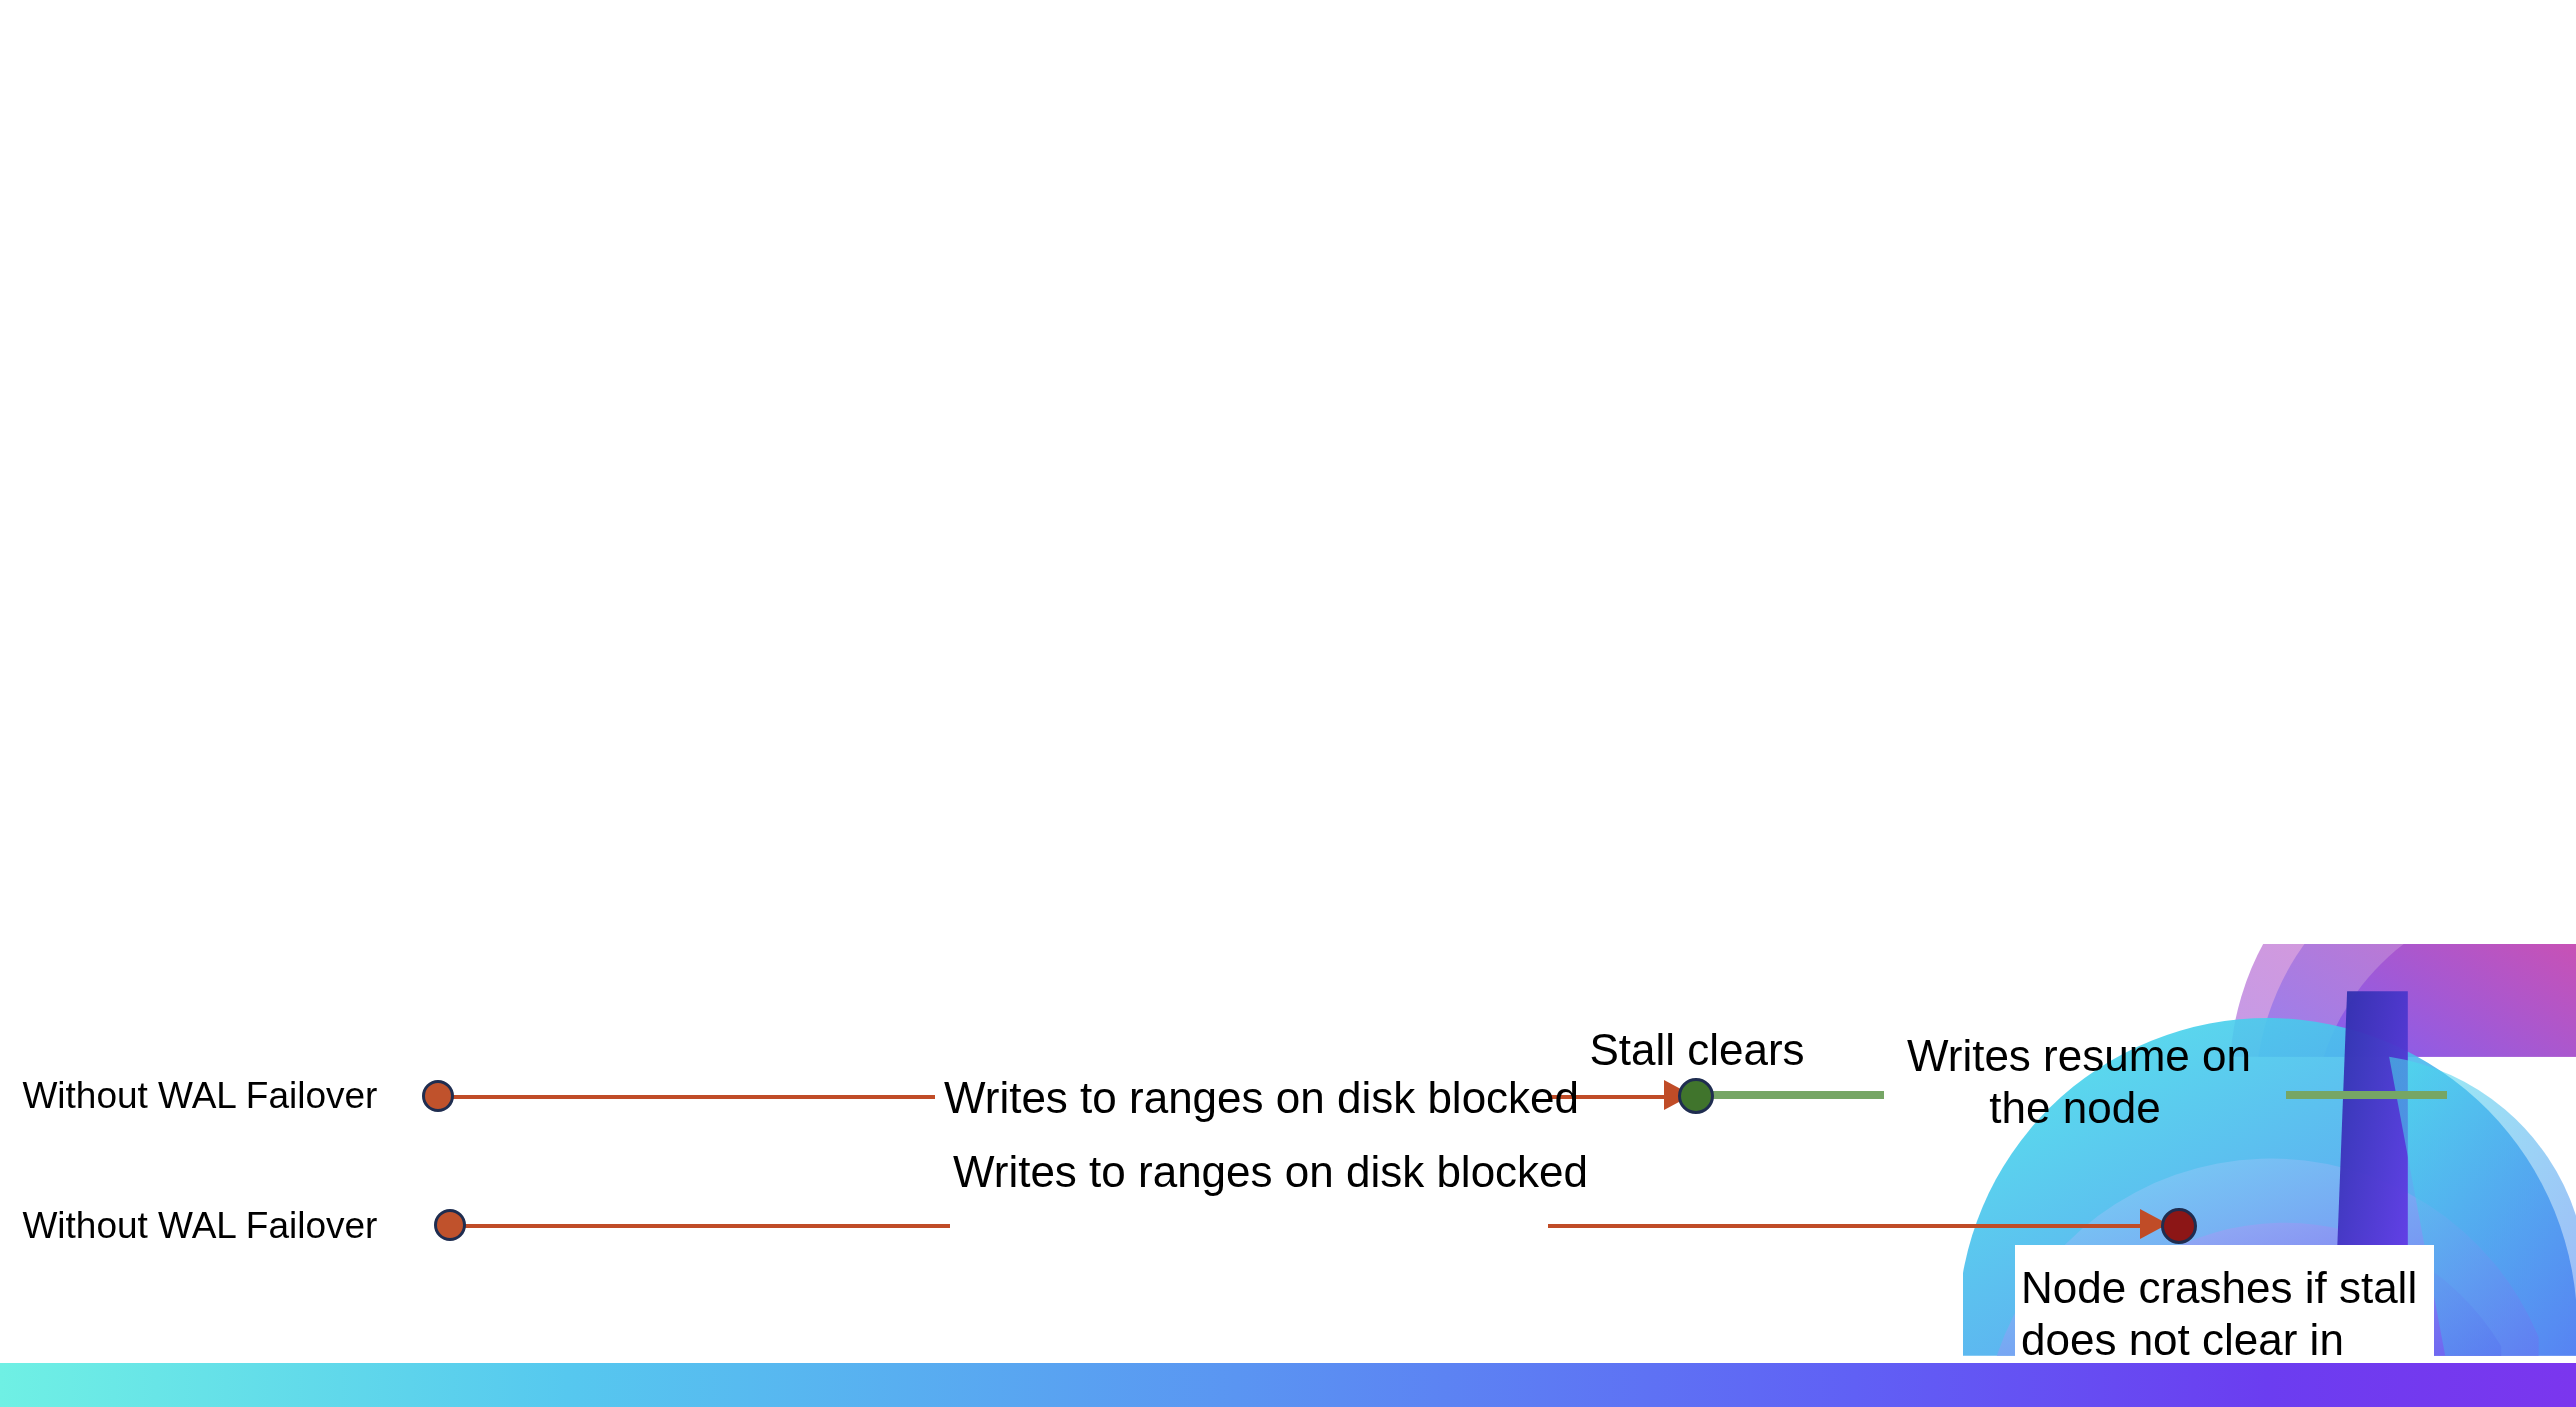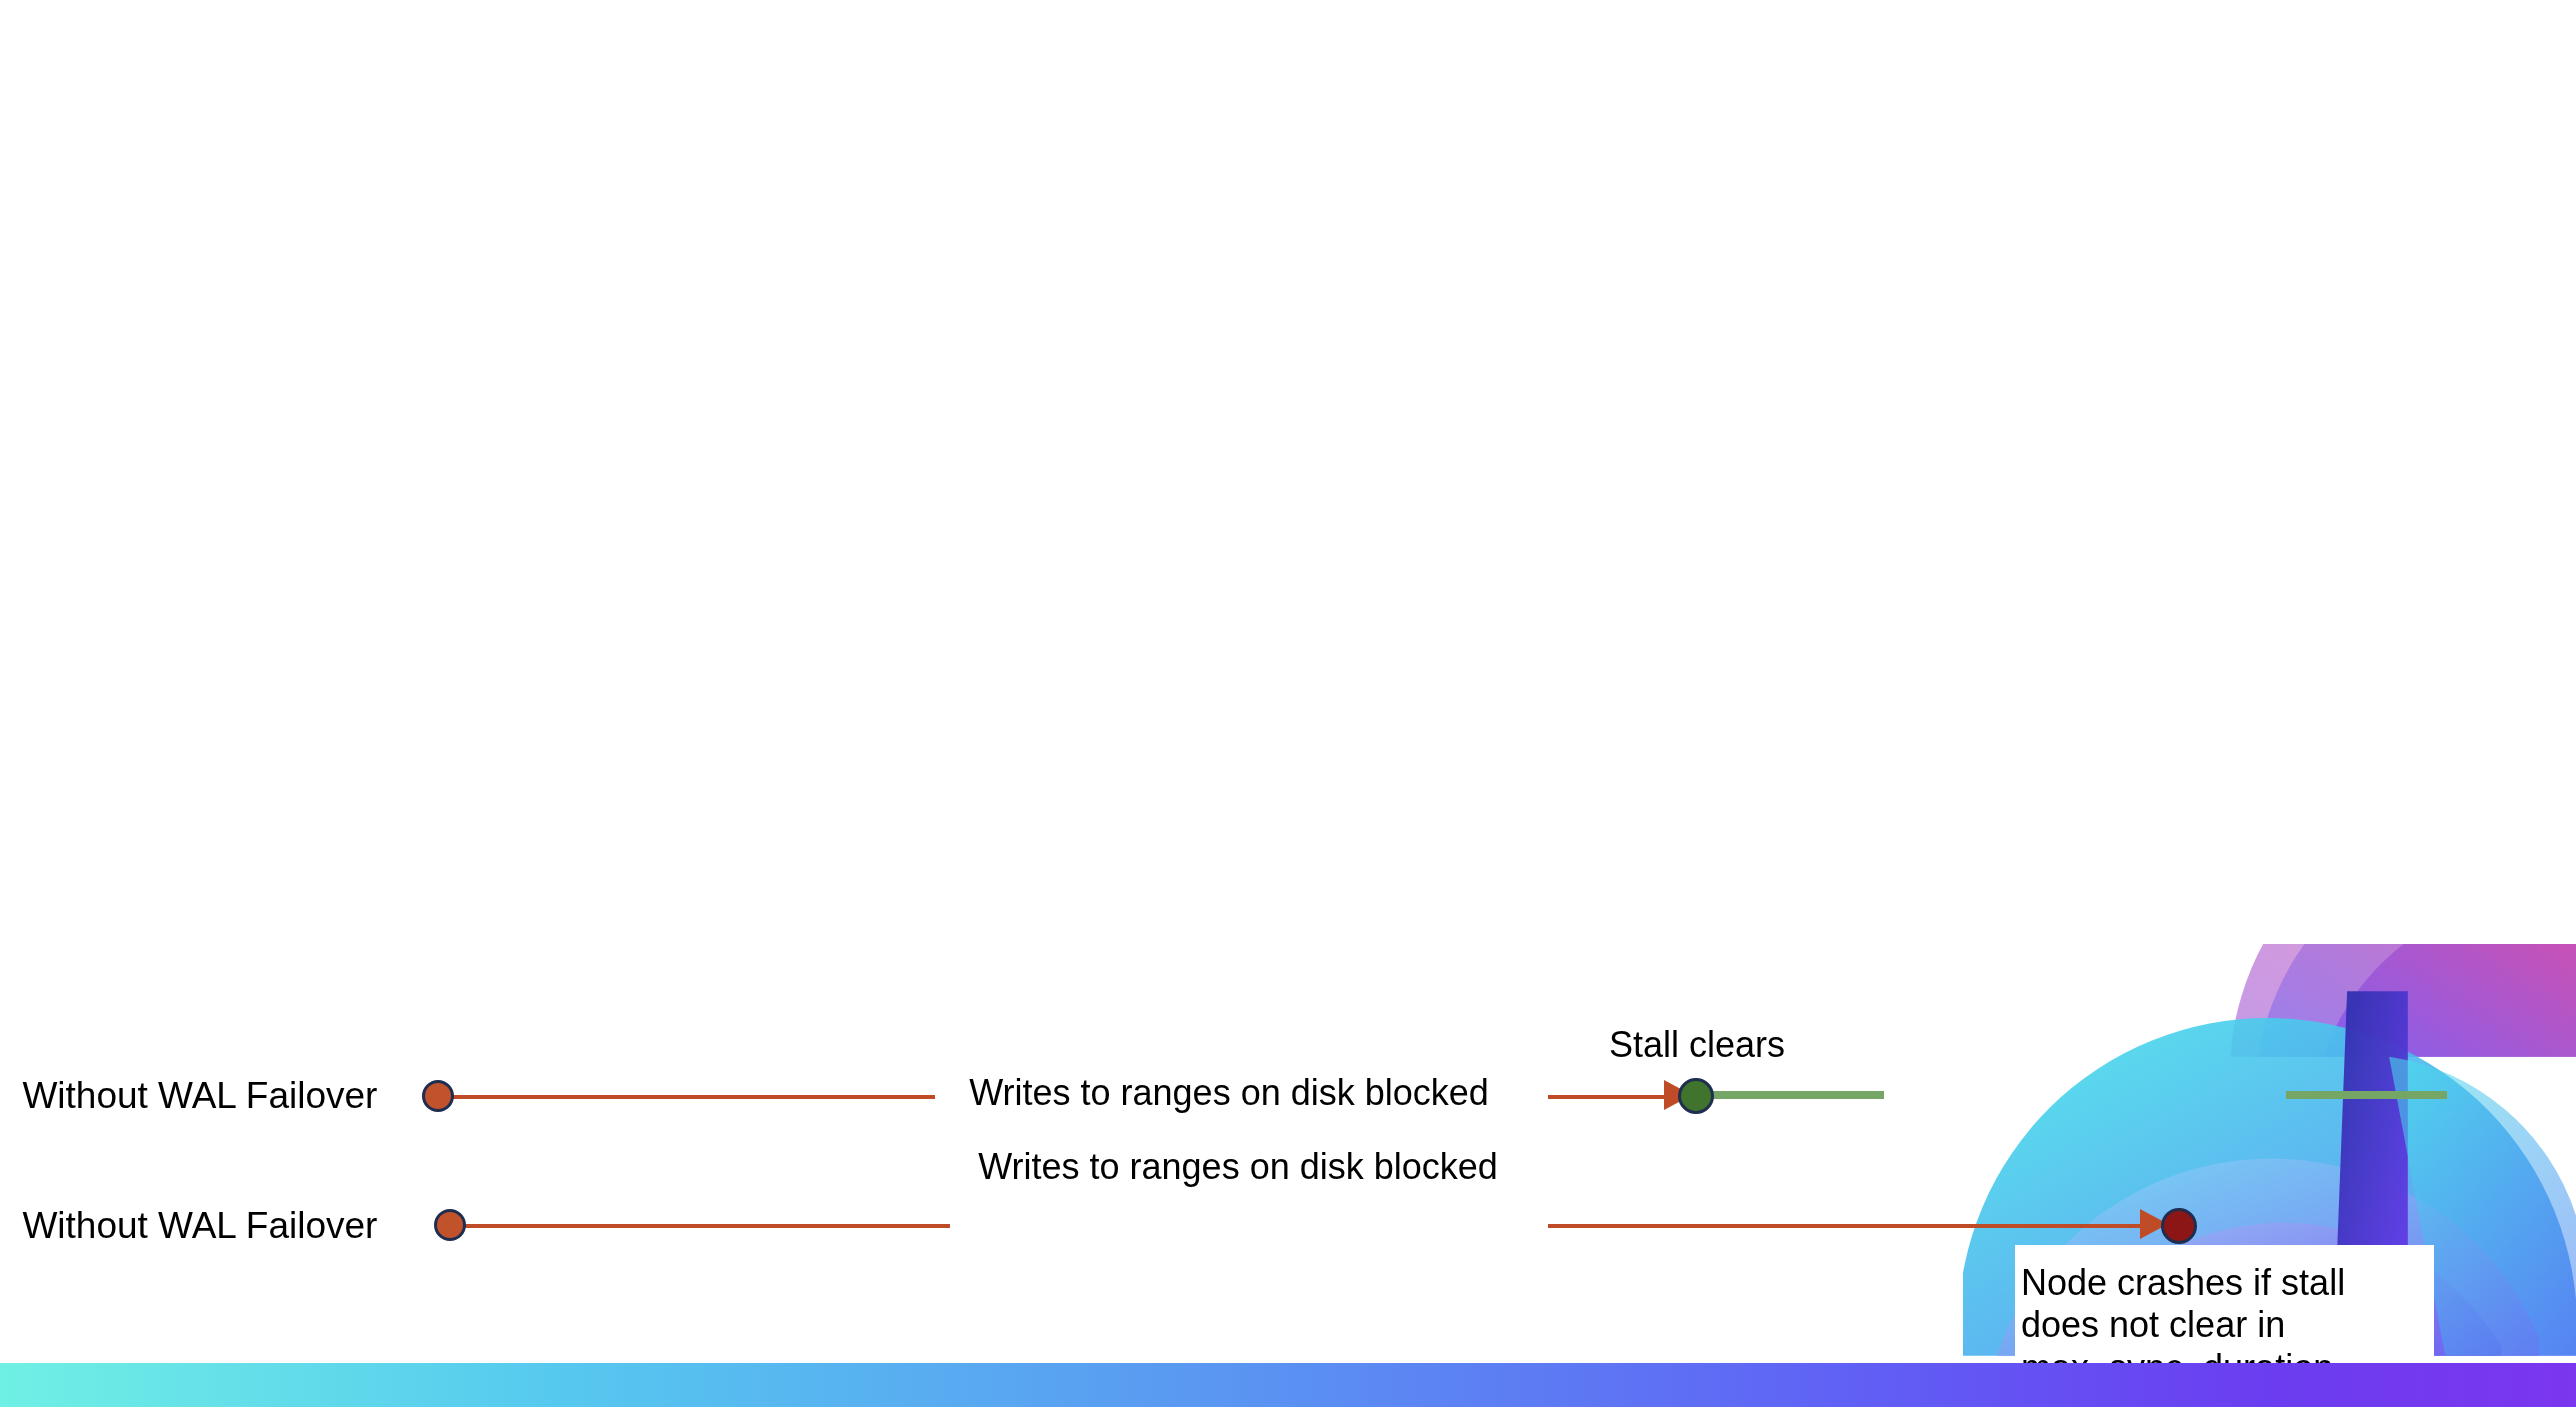--- a/index.html
+++ b/index.html
@@ -58,21 +58,21 @@
   .row-label {
     position: absolute;
     font-size: 37px;
     color: #000000;
     white-space: nowrap;
   }
 
   
   .note {
     position: absolute;
-    font-size: 36px;
+    font-size: 44px;
     line-height: 1.18;
     color: #000000;
     text-align: center;
     white-space: nowrap;
   }
   .note.left { text-align: left; }
 
   
   .line {
     position: absolute;
@@ -322,20 +322,24 @@
   <div class="line green" style="left:1701px; top:1091px; width:183px;"></div>
   <div class="line green" style="left:2286px; top:1091px; width:161px;"></div>
 
   <div class="dot orange" style="left:422px; top:1080px; width:32px; height:32px;"></div>
   <div class="dot green" style="left:1678px; top:1078px; width:36px; height:36px;"></div>
 
   <div class="note" style="left:944px; top:1072px; width:570px;">Writes to ranges on disk  blocked</div>
 
   <div class="note" style="left:1580px; top:1024px; width:234px;">Stall clears</div>
 
+  <div class="note" style="left:1907px; top:1030px; width:336px;">
+    <div>Writes resume on</div>
+    <div>the node</div>
+  </div>
 
   <div class="row-label" style="left:22.4px; top:1205px;">Without WAL Failover</div>
 
   <div class="line red" style="left:460px; top:1224px; width:490px;"></div>
   <div class="line red" style="left:1548px; top:1224px; width:619px;"></div>
   <div class="arrow-head right-red" style="left:2140px; top:1209px;"></div>
 
   <div class="dot orange" style="left:434px; top:1209px; width:32px; height:32px;"></div>
   <div class="dot darkred" style="left:2161px; top:1208px; width:36px; height:36px;"></div>
 

